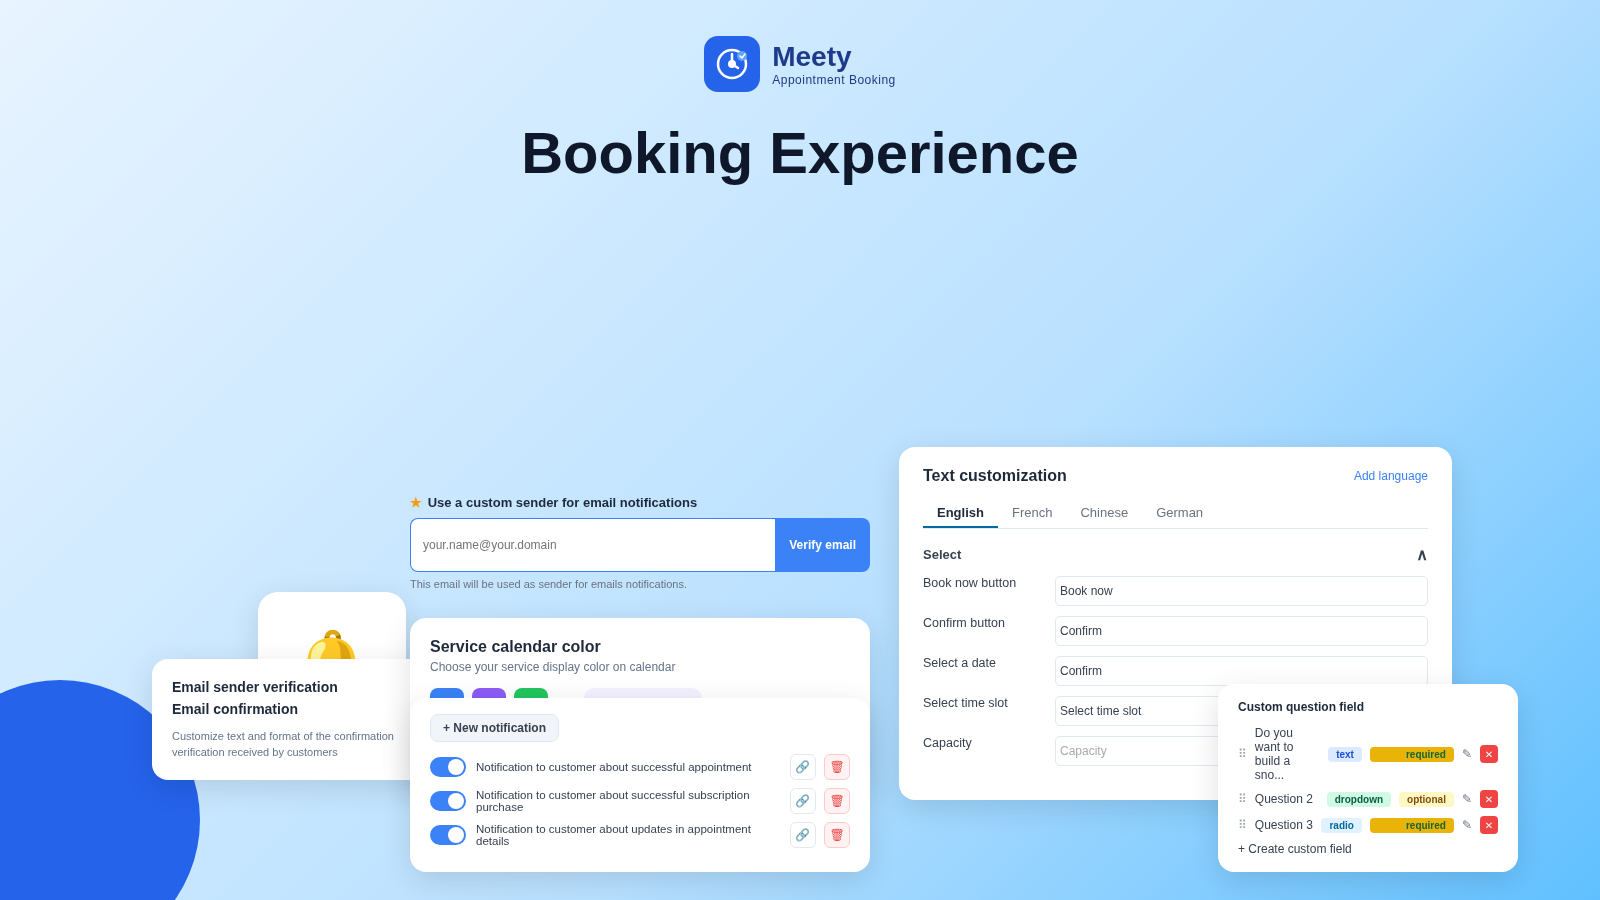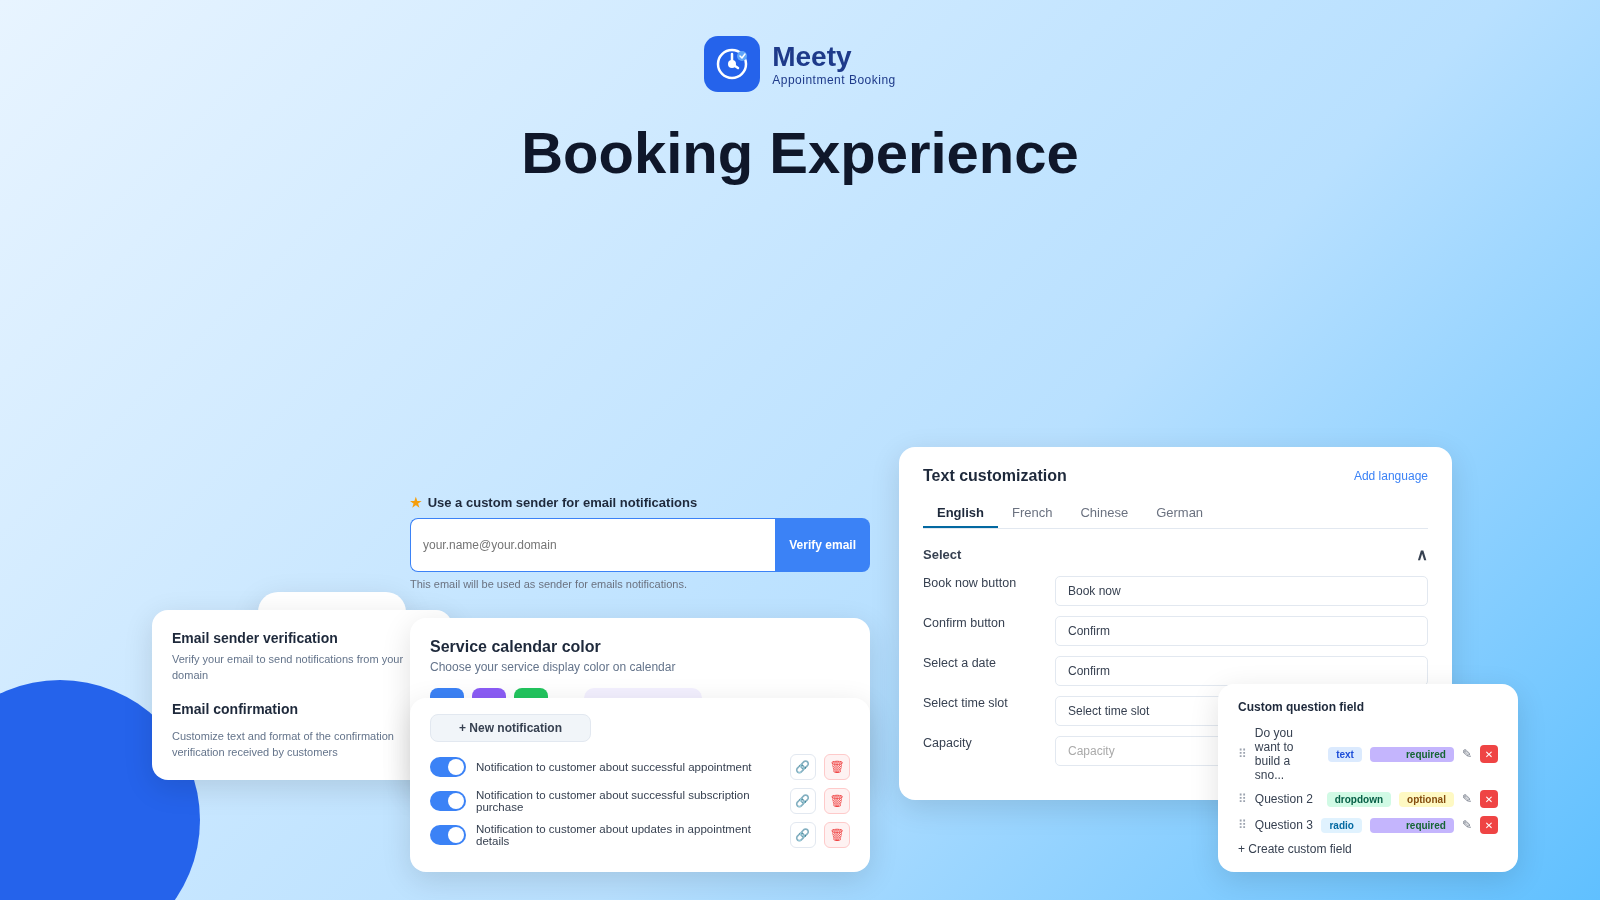--- a/index.html
+++ b/index.html
@@ -239,21 +239,21 @@
       z-index: 3;
     }
 
     .new-notification-btn {
       display: inline-flex;
       align-items: center;
       gap: 6px;
       background: #f1f5f9;
       border: 1px solid #e2e8f0;
       border-radius: 8px;
-      padding: 6px 28px;
+      padding: 6px 12px;
       font-size: 12px;
       font-weight: 600;
       color: #374151;
       margin-bottom: 12px;
       cursor: pointer;
     }
 
     .notification-item {
       display: flex;
       align-items: center;
@@ -451,21 +451,21 @@
       width: 120px;
       font-size: 12.5px;
       color: #374151;
       flex-shrink: 0;
     }
 
     .field-input {
       flex: 1;
       border: 1px solid #e2e8f0;
       border-radius: 5px;
-      padding: 7px 12px;
+      padding: 7px 4px;
       font-size: 12px;
       color: #374151;
       background: white;
       outline: none;
     }
 
     
     .custom-question-card {
       position: absolute;
       right: 82px;
@@ -506,21 +506,21 @@
     .tag {
       padding: 2px 8px;
       border-radius: 4px;
       font-size: 10px;
       font-weight: 600;
     }
 
     .tag-text { background: #dbeafe; color: #1d4ed8; }
     .tag-dropdown { background: #d1fae5; color: #065f46; }
     .tag-radio { background: #e0f2fe; color: #0369a1; }
-    .tag-required { background: #c4b5fd; color: #166534; padding-left: 36px; }
+    .tag-required { background: #eab308; color: #166534; padding-left: 36px; }
     .tag-optional { background: #fef9c3; color: #854d0e; }
 
     .question-icon {
       font-size: 12px;
       color: #6b7280;
       cursor: pointer;
     }
 
     .question-delete {
       width: 18px;
@@ -586,21 +586,20 @@
 <div class="cards-area">
 
   <div class="blue-circle"></div>
 
   <div class="bell-card">
     <span style="font-size:68px;">🔔</span>
   </div>
 
   <div class="email-sender-card">
     <div class="email-sender-title">Email sender verification</div>
-    <div class="email-sender-desc">Verify your email to send notifications from your domain</div>
     <div class="email-confirm-title">Email confirmation</div>
     <div class="email-confirm-desc">Customize text and format of the confirmation verification received by customers</div>
   </div>
 
   <div class="service-calendar-card">
     <div class="service-calendar-title">Service calendar color</div>
     <div class="service-calendar-desc">Choose your service display color on calendar</div>
     <div class="colors-row">
       <div class="swatches-grid">
         <div class="swatch" style="background:#3b82f6;"></div>

